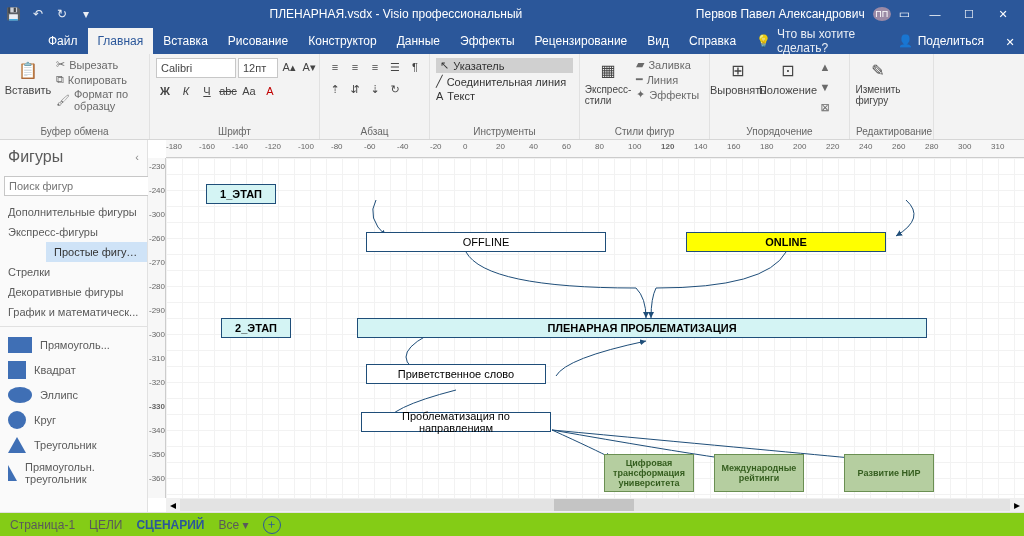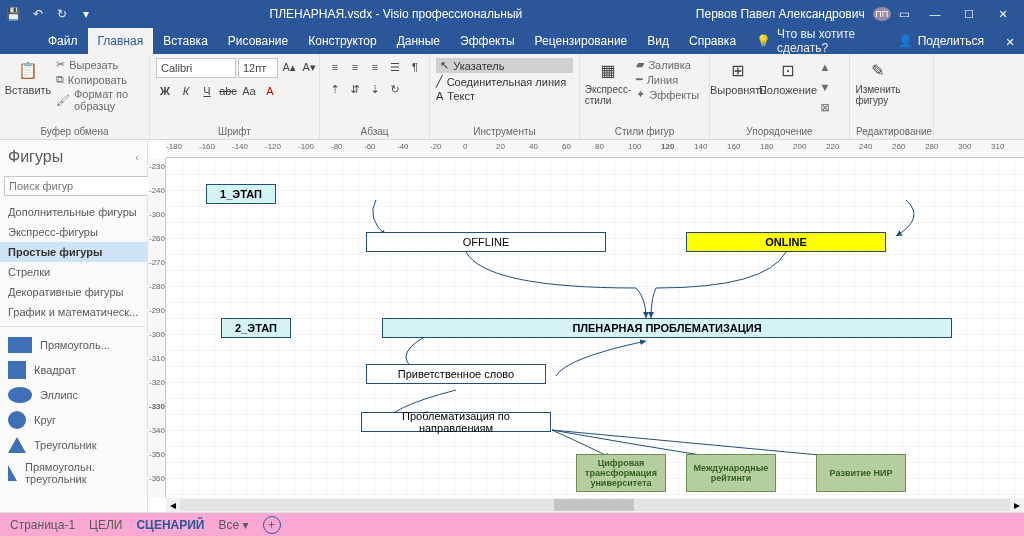--- a/index.html
+++ b/index.html
@@ -32,21 +32,21 @@
   .sizebox { width:40px;height:20px;border:1px solid #c7c7c7;background:#fff;padding:0 4px;display:flex;align-items:center;font-size:11px;}
   .fmtbtn {width:18px;height:18px;display:flex;align-items:center;justify-content:center;}
 
   .main { display: flex; height: calc(536px - 28px - 26px - 86px - 24px); }
   .stencil { width: 148px; background:#fafafa; border-right:1px solid #e1e1e1; display:flex; flex-direction:column; }
   .stencil .hdr { padding:8px 8px; font-size:16px; color:#5a5a5a; display:flex;justify-content:space-between;align-items:center;}
   .searchrow {display:flex;padding:2px 4px;gap:2px;}
   .searchrow input{flex:1;border:1px solid #c7c7c7;height:20px;font-size:11px;padding:0 4px;}
   .stencil-list{padding:4px 0;font-size:11px;}
   .stencil-list .item{padding:4px 8px;color:#5a5a5a;white-space:nowrap;overflow:hidden;text-overflow:ellipsis;cursor:pointer;}
-  .stencil-list .item.active{background:#cfe3f7;font-weight:bold;color:#333;}
+  .stencil-list .item.active{background:#cfe3f7;font-weight:normal;color:#333;margin-left:46px;}
   .shapes-repo{border-top:1px solid #e1e1e1;padding:6px 2px;overflow:auto;flex:1;}
   .shaperow{display:flex;align-items:center;gap:8px;padding:4px 6px;color:#5a5a5a;font-size:11px;}
   .sw-rect{width:24px;height:16px;background:#3f6fb5;}
   .sw-square{width:18px;height:18px;background:#3f6fb5;}
   .sw-ellipse{width:24px;height:16px;background:#3f6fb5;border-radius:50%;}
   .sw-circle{width:18px;height:18px;background:#3f6fb5;border-radius:50%;}
   .sw-tri{width:0;height:0;border-left:9px solid transparent;border-right:9px solid transparent;border-bottom:16px solid #3f6fb5;}
 
   .canvas-wrap{flex:1;position:relative;overflow:hidden;background:#fff;}
   .hruler{height:18px;background:#f7f7f7;border-bottom:1px solid #ccc;position:relative;font-size:8px;color:#666;margin-left:18px;}
@@ -55,24 +55,24 @@
     background-image:linear-gradient(#f2f2f2 1px,transparent 1px),linear-gradient(90deg,#f2f2f2 1px,transparent 1px);
     background-size:16px 16px;}
   .hscroll{position:absolute;bottom:0;left:18px;right:0;height:14px;background:#f0f0f0;display:flex;align-items:center;}
   .hscroll .track{flex:1;height:12px;background:#e3e3e3;position:relative;}
   .hscroll .thumb{position:absolute;left:45%;width:80px;height:12px;background:#c4c4c4;}
 
   .dshape{position:absolute;border:1px solid #1f4e79;display:flex;align-items:center;justify-content:center;font-size:11px;text-align:center;padding:2px 6px;}
   .bg-cyan{background:#d4f4f4;}
   .bg-white{background:#fff;}
   .bg-yellow{background:#ffff00;font-weight:bold;}
-  .bg-green{background:#b5cea0;border-color:#6a8f52;font-size:9px;font-weight:bold;color:#355e1f;}
+  .bg-green{background:#b5cea0;border-color:#6a8f52;font-size:9px;font-weight:bold;color:#355e1f;margin-left:28px;}
   .bold{font-weight:bold;}
 
-  .footer{height:24px;background:#f9a8d4;border-top:1px solid #e1e1e1;display:flex;align-items:center;padding:0 10px;font-size:12px;gap:14px;color:#5a5a5a;}
+  .footer{height:24px;background:#84cc16;border-top:1px solid #e1e1e1;display:flex;align-items:center;padding:0 10px;font-size:12px;gap:14px;color:#5a5a5a;}
   .footer .tab.active{color:#2b579a;font-weight:bold;}
   .footer .addpg{width:18px;height:18px;border:1px solid #2b579a;border-radius:50%;color:#2b579a;display:flex;align-items:center;justify-content:center;}
   .ruler-tick{position:absolute;top:2px;font-size:8px;}
   .vruler-tick{position:absolute;left:1px;font-size:8px;transform:translateY(-50%);}
 </style>
 </head>
 <body>
 
 <div class="titlebar">
   <div class="qat">
@@ -367,21 +367,21 @@
         <path d="M290 232 Q220 250 220 266" stroke="#1f4e79" fill="none" marker-end="url(#ah)"></path>
         <path d="M386 272 Q430 292 445 300" stroke="#1f4e79" fill="none" marker-end="url(#ah)"></path>
         <path d="M386 272 Q500 292 555 300" stroke="#1f4e79" fill="none" marker-end="url(#ah)"></path>
         <path d="M386 272 Q600 292 685 300" stroke="#1f4e79" fill="none" marker-end="url(#ah)"></path>
       </svg>
 
       <div class="dshape bg-cyan bold" style="left:40px;top:26px;width:70px;height:20px">1_ЭТАП</div>
       <div class="dshape bg-white" style="left:200px;top:74px;width:240px;height:20px">OFFLINE</div>
       <div class="dshape bg-yellow" style="left:520px;top:74px;width:200px;height:20px">ONLINE</div>
       <div class="dshape bg-cyan bold" style="left:55px;top:160px;width:70px;height:20px">2_ЭТАП</div>
-      <div class="dshape bg-cyan bold" style="left:216px;top:160px;width:570px;height:20px">ПЛЕНАРНАЯ ПРОБЛЕМАТИЗАЦИЯ</div>
+      <div class="dshape bg-cyan bold" style="left:191px;top:160px;width:570px;height:20px">ПЛЕНАРНАЯ ПРОБЛЕМАТИЗАЦИЯ</div>
       <div class="dshape bg-white" style="left:200px;top:206px;width:180px;height:20px">Приветственное слово</div>
       <div class="dshape bg-white" style="left:195px;top:254px;width:190px;height:20px">Проблематизация по направлениям</div>
       <div class="dshape bg-green" style="left:410px;top:296px;width:90px;height:38px">Цифровая трансформация университета</div>
       <div class="dshape bg-green" style="left:520px;top:296px;width:90px;height:38px">Международные рейтинги</div>
       <div class="dshape bg-green" style="left:650px;top:296px;width:90px;height:38px">Развитие НИР</div>
     </div>
     <div class="hscroll">
       <span style="width:14px;text-align:center">◂</span>
       <div class="track">
           <div class="thumb"></div>

